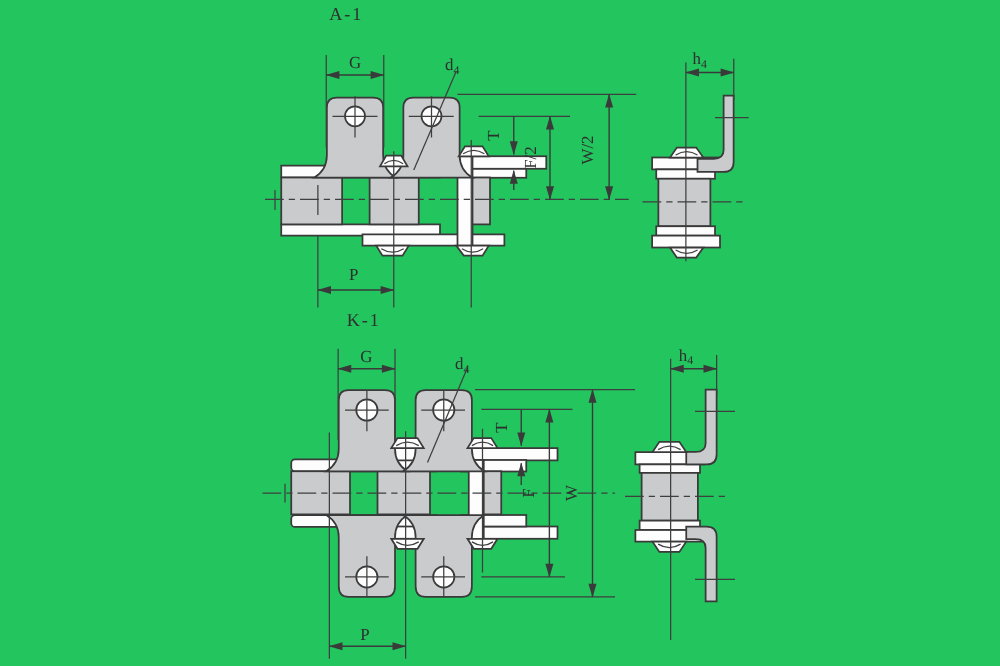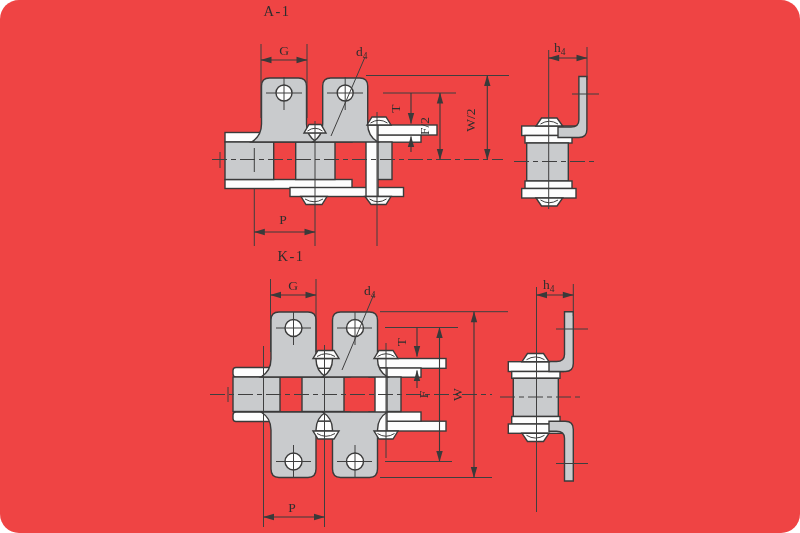--- a/index.html
+++ b/index.html
@@ -1,17 +1,17 @@
 <!DOCTYPE html>
 <html><head>
 <meta charset="utf-8">
 <style>
   html,body { margin:0; padding:0; background:#ffffff; }
-  .stage { position:relative; width:800px; height:533px; background:#ef4444; overflow:hidden;
-           font-family:"Liberation Serif","DejaVu Serif",serif;border-radius:19px; }
+  .stage { position:relative; width:800px; height:533px; background:#22c55e; overflow:hidden;
+           font-family:"Liberation Serif","DejaVu Serif",serif; }
   svg text { font-family:"Liberation Serif","DejaVu Serif",serif; font-size:13.5px; fill:#2e2e2e; }
   svg .ttl { font-size:14.5px; letter-spacing:1.5px; }
   svg .sub { font-size:9.5px; }
   .gray  { fill:#c9cbcd; stroke:#3a3a3a; stroke-width:1.4; }
   .white { fill:#fdfdfd; stroke:#3a3a3a; stroke-width:1.4; }
   .thin  { stroke:#3f3f3f; stroke-width:1; fill:none; }
   .cline { stroke:#3f3f3f; stroke-width:1; fill:none; stroke-dasharray:15 4 5 4; }
   .dim   { stroke:#3a3a3a; stroke-width:1.1; fill:none; }
 </style>
 </head>

